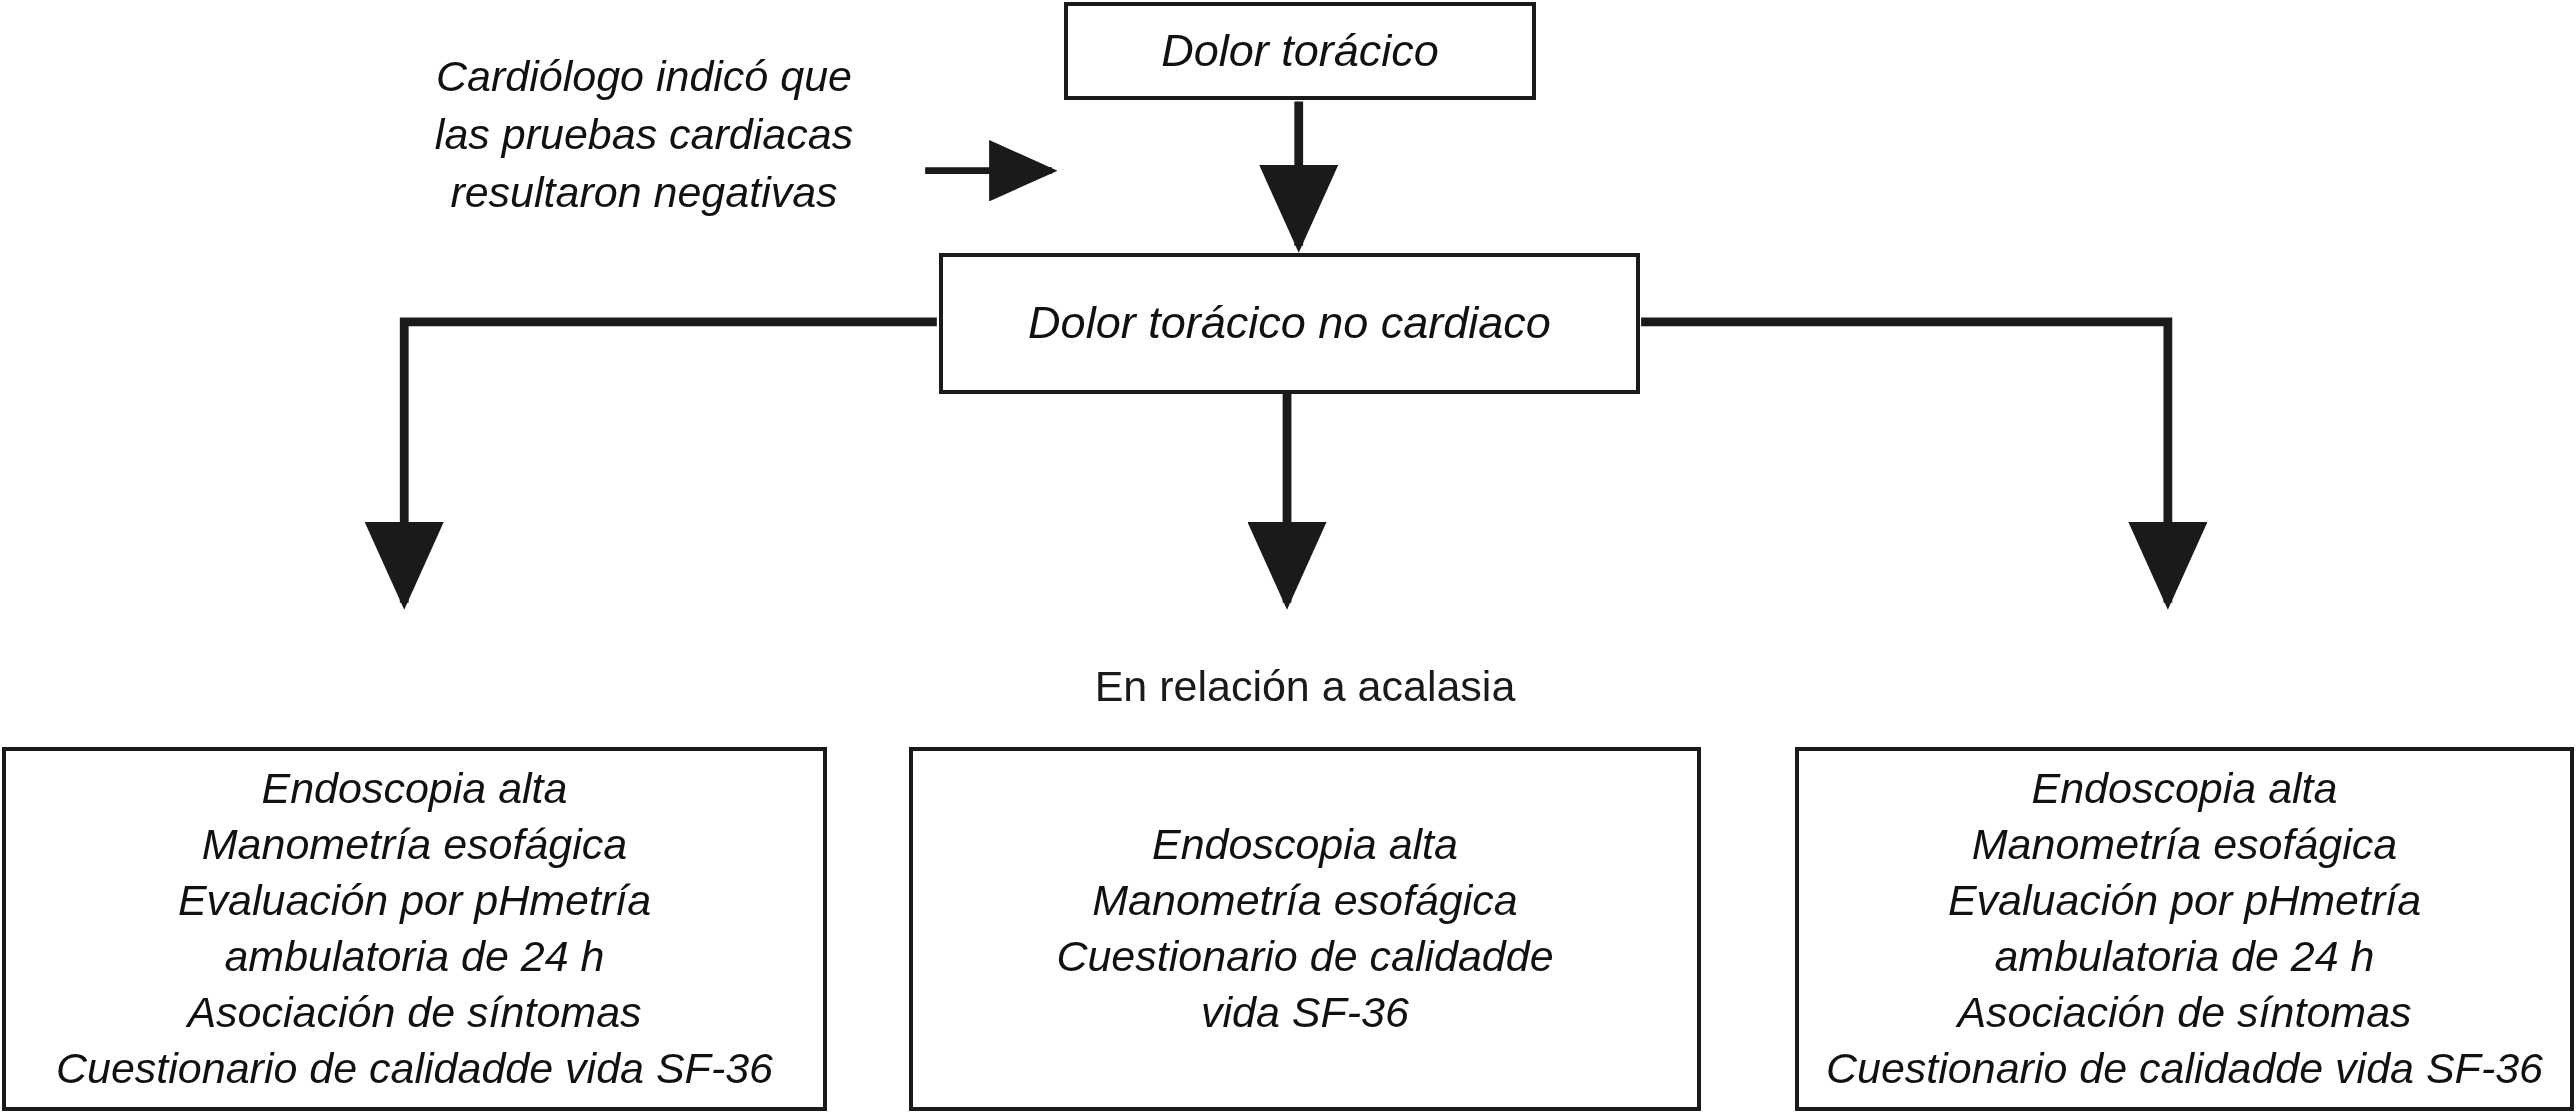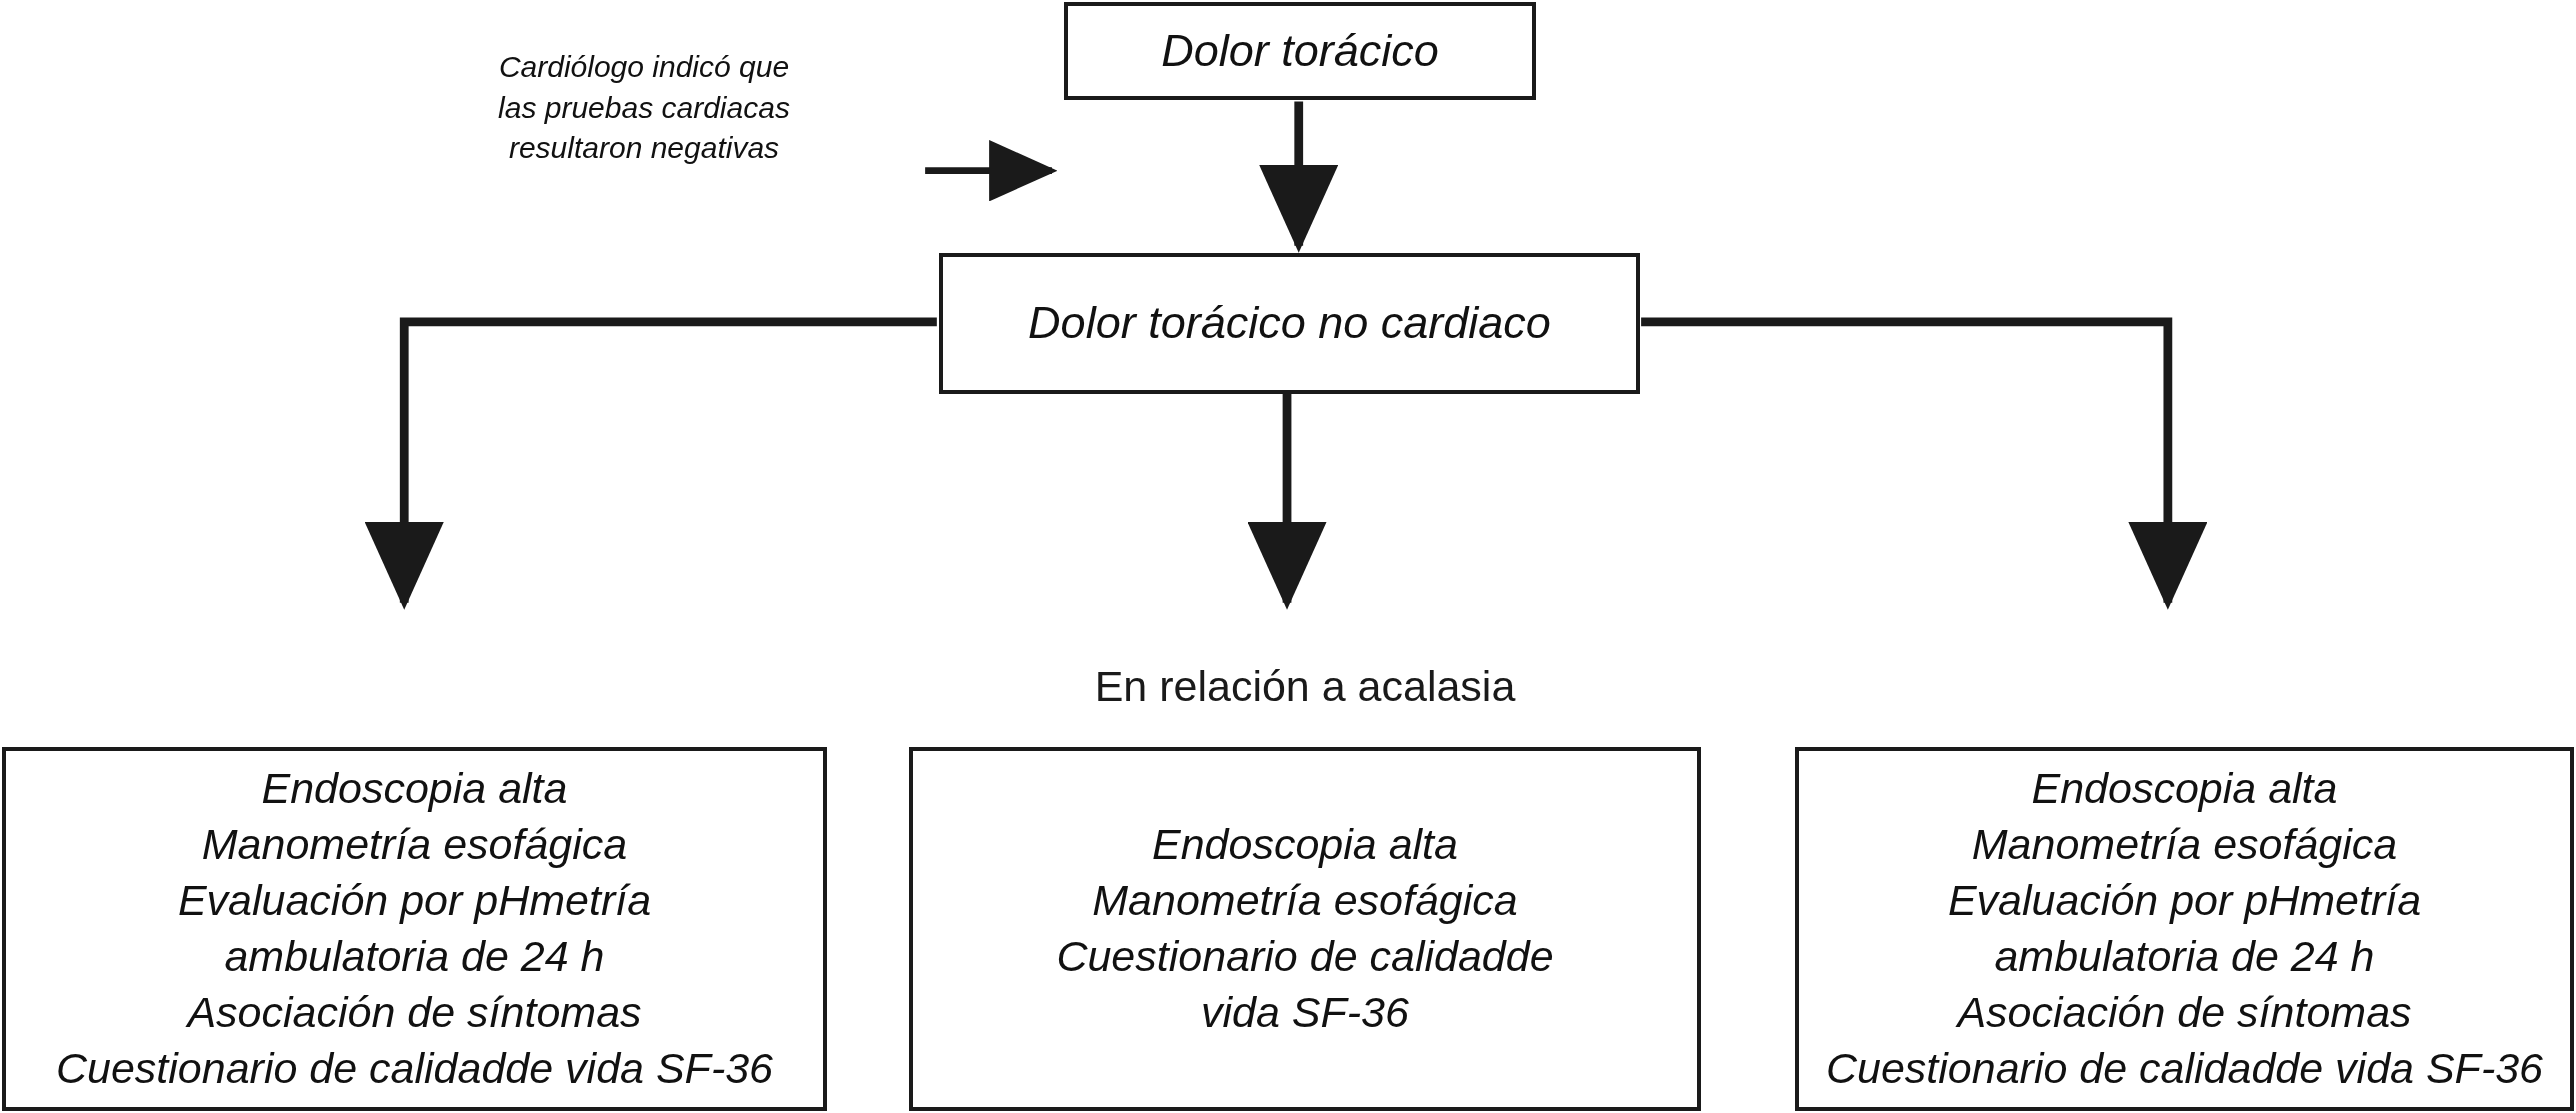--- a/index.html
+++ b/index.html
@@ -86,21 +86,21 @@
     white-space: nowrap;
   }
   #label-erge   { left: 0px;    top: 657px; width: 839px; }
   #label-acal   { left: 907px;  top: 662px; width: 796px; }
   #label-dtf    { left: 1795px; top: 657px; width: 781px; }
   .annotation {
     position: absolute;
     left: 371px;
     top: 47px;
     width: 546px;
-    font-size: 30px;
+    font-size: 43px;
     font-style: italic;
     color: #111111;
     text-align: center;
     line-height: 1.35;
     white-space: pre-line;
   }
 </style>
 </head>
 <body>
 

